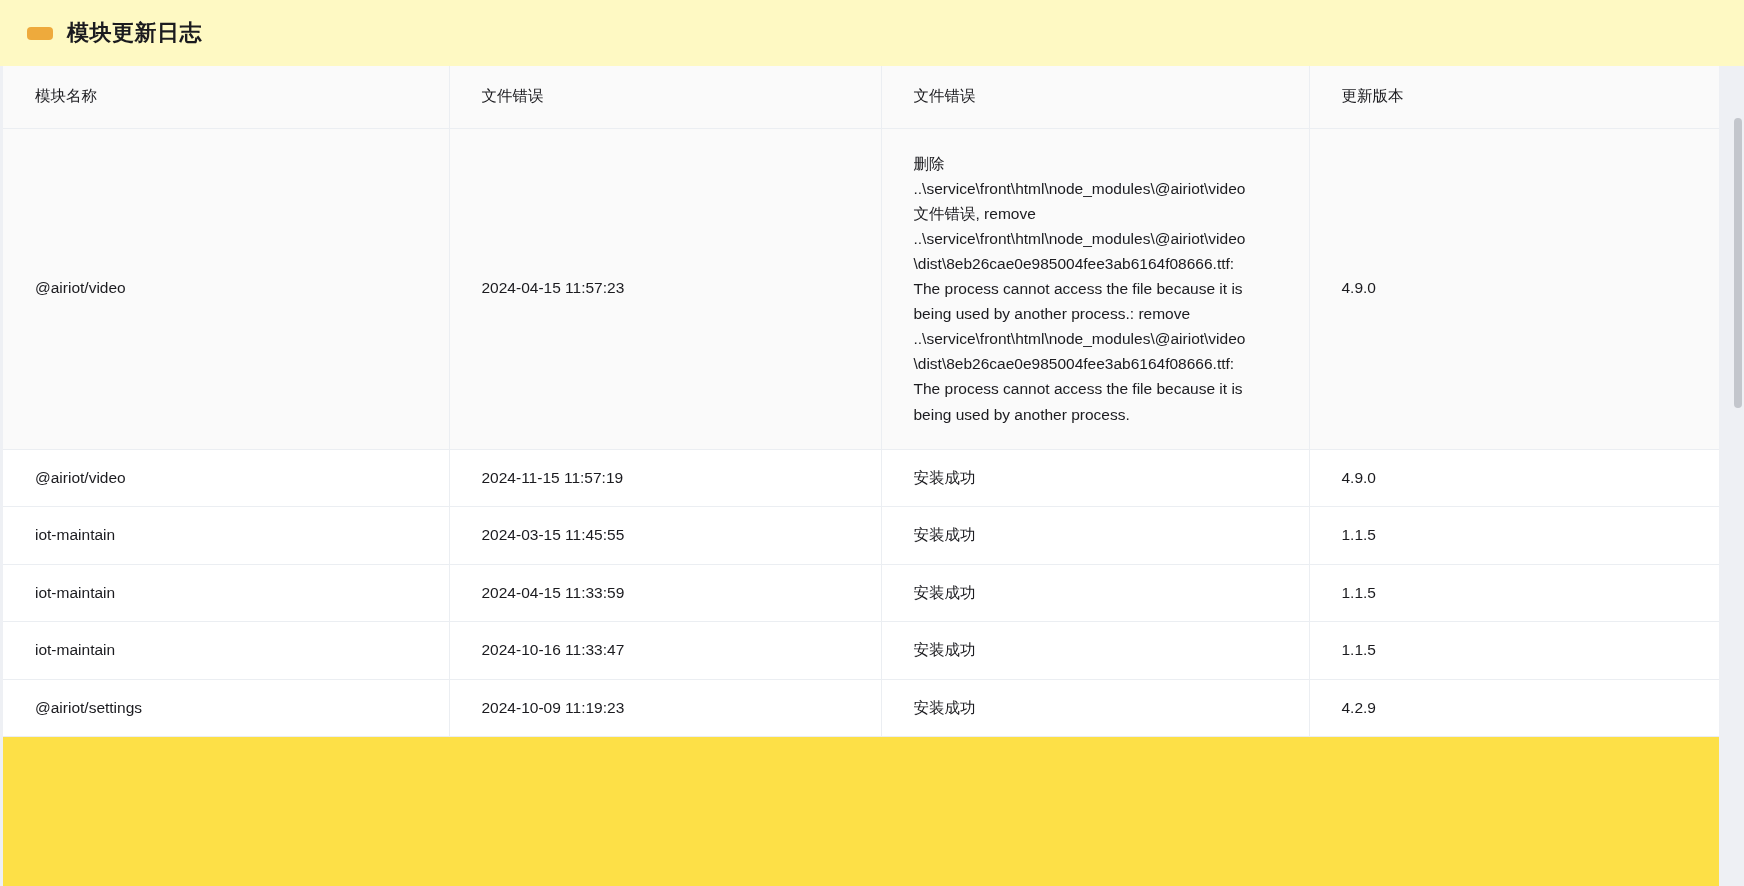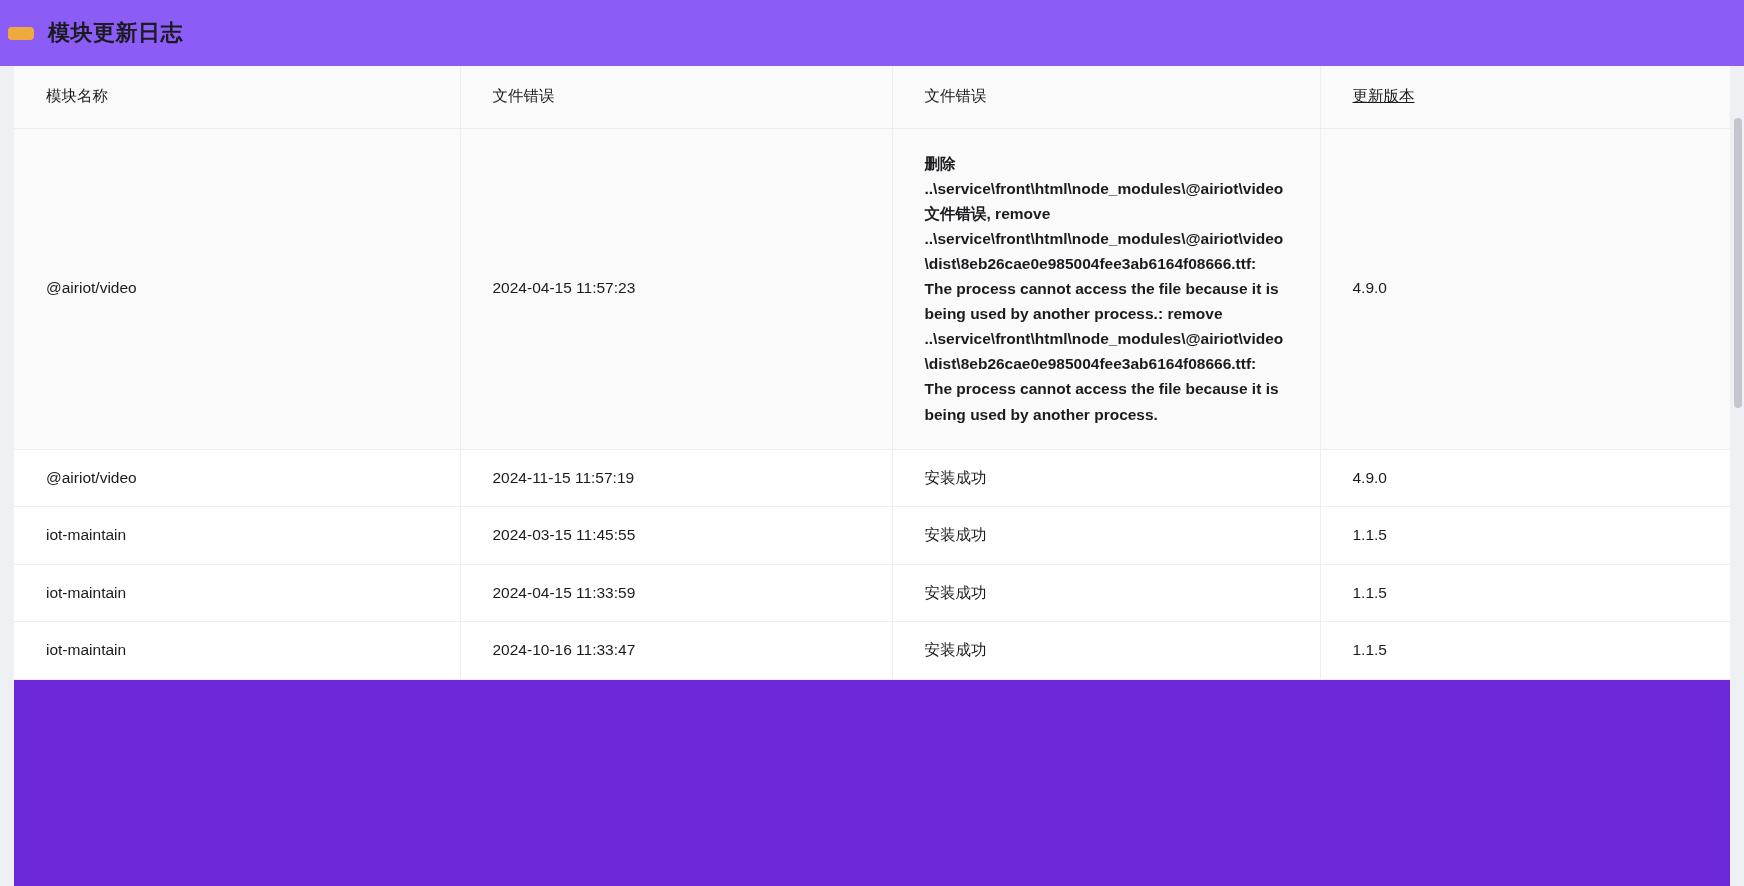--- a/index.html
+++ b/index.html
@@ -21,47 +21,47 @@
     height: 886px;
     background: #eef0f4;
     overflow: hidden;
   }
 
   
   .header {
     height: 66px;
     display: flex;
     align-items: center;
-    padding-left: 8px;
-    background: #8b5cf6;
+    padding-left: 27px;
+    background: #fef9c3;
   }
   .header-marker {
     width: 26px;
     height: 13px;
     border-radius: 4px;
     background: #eeaa3c;
     margin-right: 14px;
     flex: 0 0 auto;
   }
   .header-title {
     font-size: 22px;
     font-weight: bold;
     color: #1b1b1f;
     letter-spacing: 0.5px;
     line-height: 1;
   }
 
   
   .panel {
     position: absolute;
-    left: 14px;
+    left: 3px;
     top: 66px;
     width: 1716px;
     height: 820px;
-    background: #6d28d9;
+    background: #fde047;
     overflow: hidden;
   }
 
   table.log-table {
     width: 1716px;
     border-collapse: collapse;
     table-layout: fixed;
   }
 
   table.log-table col.c-name    { width: 446px; }
@@ -75,21 +75,21 @@
     font-size: 15.5px;
     font-weight: normal;
     text-align: left;
     padding: 18px 0 18px 32px;
     height: 62px;
     border-bottom: 1px solid #ebeef2;
     border-right: 1px solid #ebeef2;
     vertical-align: middle;
     white-space: nowrap;
   }
-  thead th:last-child { border-right: none; text-decoration: underline; }
+  thead th:last-child { border-right: none; }
 
   tbody td {
     font-size: 15.5px;
     color: #1b1b1f;
     padding: 16px 20px 16px 32px;
     border-bottom: 1px solid #ebeef2;
     border-right: 1px solid #ebeef2;
     vertical-align: middle;
     line-height: 1.58;
     word-break: break-word;
@@ -97,21 +97,20 @@
   tbody td:last-child { border-right: none; }
 
   tbody tr.row-error td { background: #fafafa; }
   tbody tr.row-plain td { background: #ffffff; }
 
   td.cell-info-long {
     white-space: pre-line;
     line-height: 1.62;
     padding-top: 22px;
     padding-bottom: 22px;
-    font-weight: bold;
   }
 
   
   .scrollbar-track {
     position: absolute;
     top: 0;
     right: 0;
     width: 14px;
     height: 886px;
     background: transparent;
@@ -186,20 +185,26 @@
             <td>2024-04-15 11:33:59</td>
             <td>安装成功</td>
             <td>1.1.5</td>
           </tr>
           <tr class="row-plain">
             <td>iot-maintain</td>
             <td>2024-10-16 11:33:47</td>
             <td>安装成功</td>
             <td>1.1.5</td>
           </tr>
+          <tr class="row-plain">
+            <td>@airiot/settings</td>
+            <td>2024-10-09 11:19:23</td>
+            <td>安装成功</td>
+            <td>4.2.9</td>
+          </tr>
         </tbody>
     </table>
   </div>
 
   <div class="scrollbar-track">
     <div class="scrollbar-thumb" style="background: rgb(195, 198, 204);"></div>
   </div>
 
 </div>
 

